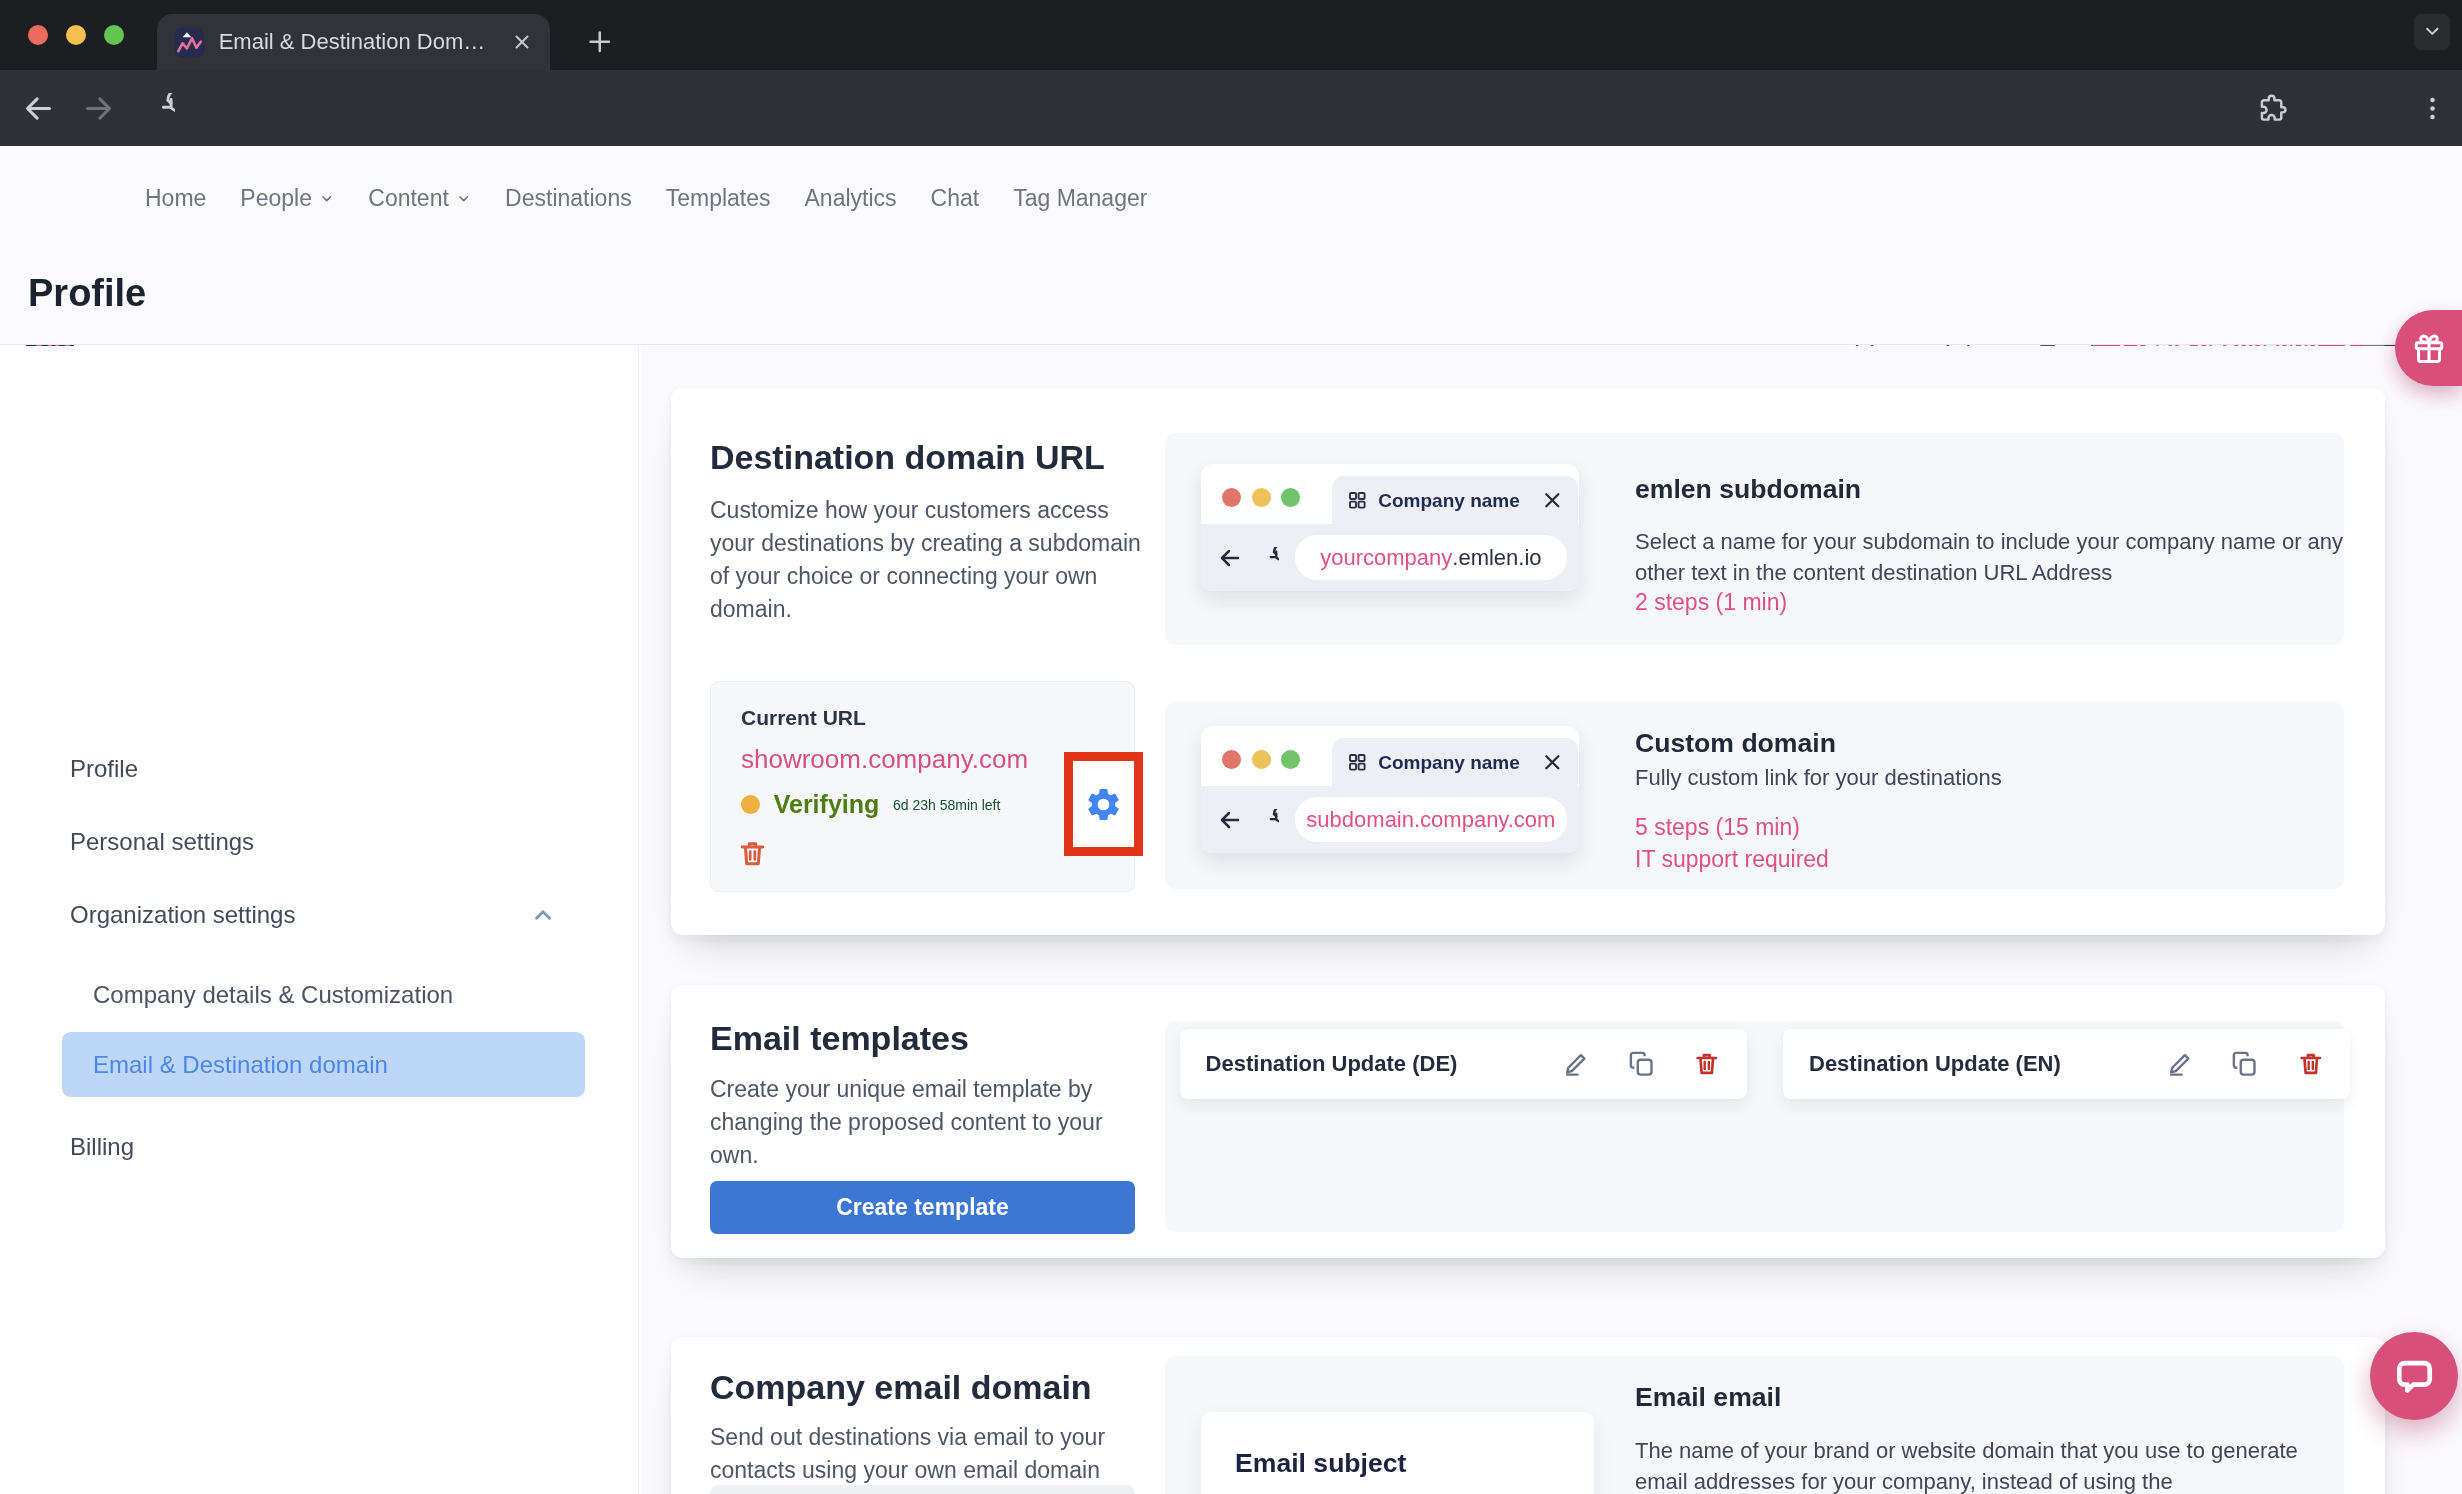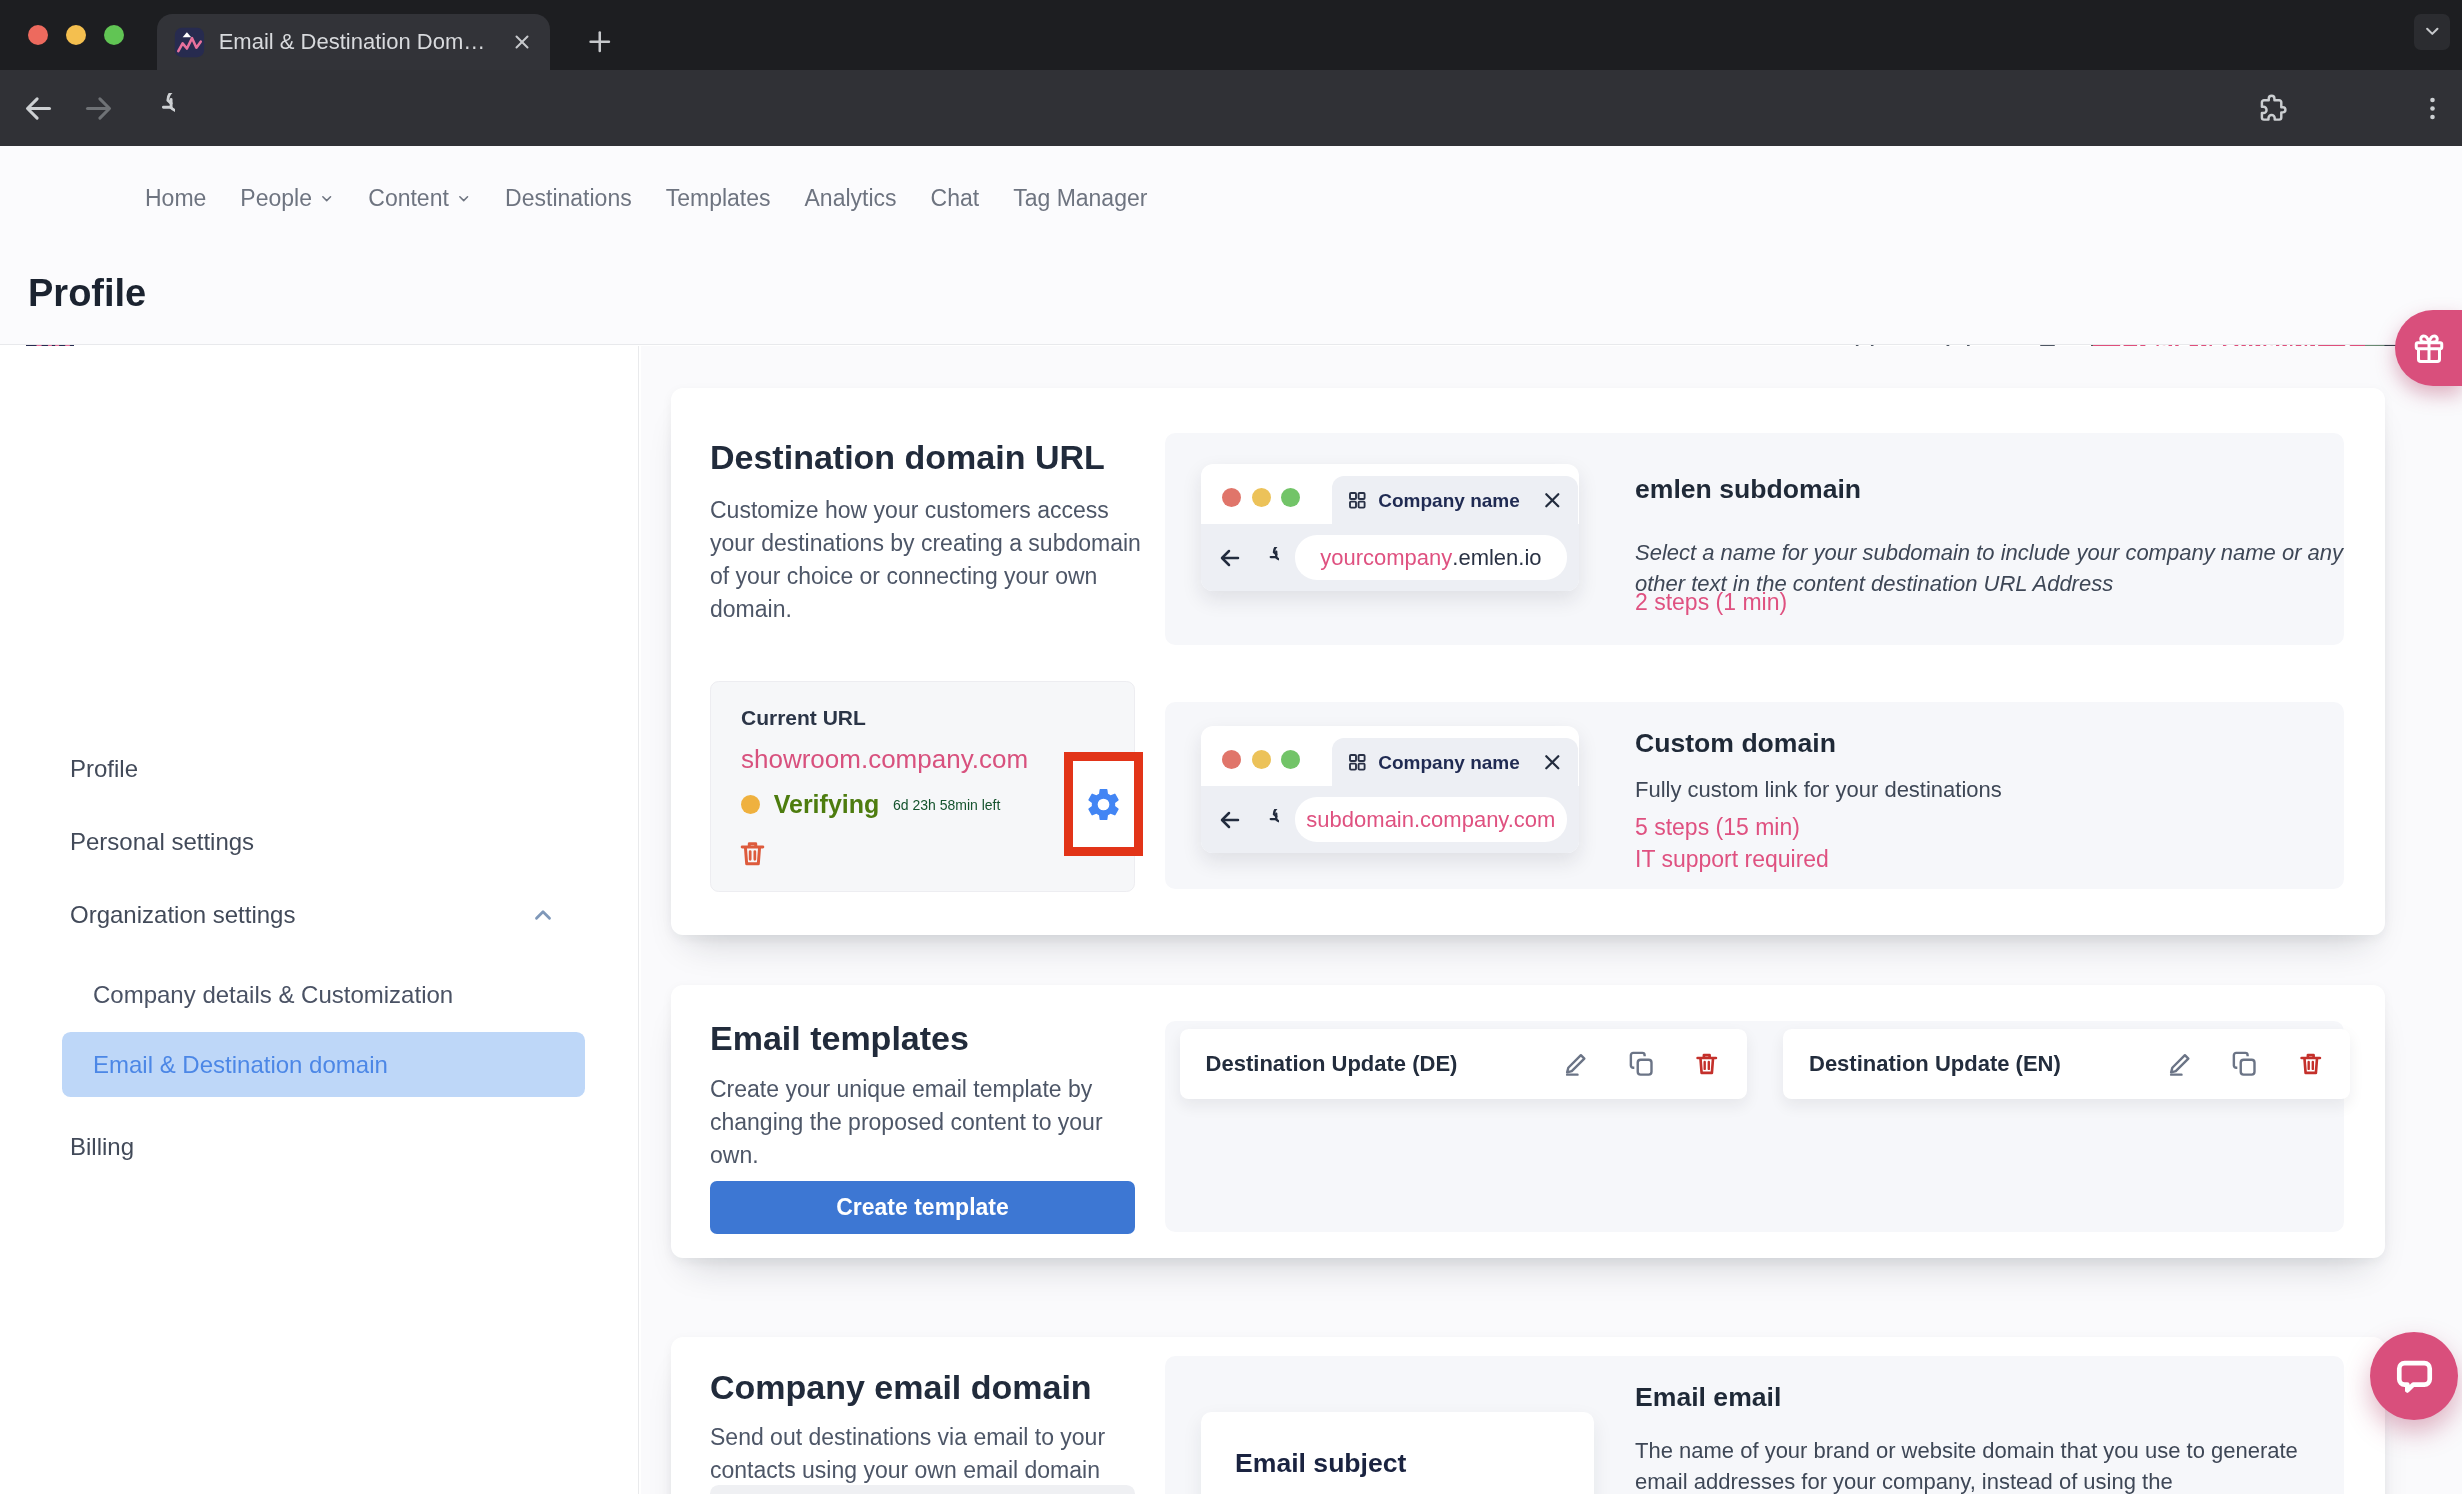--- a/index.html
+++ b/index.html
@@ -368,21 +368,21 @@
             <path d="M21 5v6h-6" fill="none" stroke="currentColor" stroke-width="2.5" stroke-linecap="round" stroke-linejoin="round"></path>
             <path d="M20.5 11a8.5 8.5 0 1 0-2-5.3L21 8" fill="none" stroke="currentColor" stroke-width="2.5" stroke-linecap="round"></path>
           </svg>
           <span class="bm-pill">
             <span class="pink">yourcompany</span>
               <span class="dark-url">.emlen.io</span>
           </span>
         </div>
       </div>
       <div class="opt-title" style="top:41px;">emlen subdomain</div>
-      <div class="opt-desc" style="top:104px; width:712px;font-style:italic;">Select a name for your subdomain to include your company name or any other text in the content destination URL Address</div>
+      <div class="opt-desc" style="top:93px; width:712px;">Select a name for your subdomain to include your company name or any other text in the content destination URL Address</div>
       <div class="opt-steps" style="top:156px;">2 steps (1 min)</div>
     </div>
 
     <div class="option-card" style="top:314px; height:187px;">
       <div class="bmock" style="top:24px;">
         <span class="bm-dot" style="left:21.4px; background:#e0756a;"></span>
         <span class="bm-dot" style="left:51px; background:#ecc259;"></span>
         <span class="bm-dot" style="left:80px; background:#72c468;"></span>
         <div class="bm-tab">
           <svg width="20.6" height="20.6" viewBox="0 0 24 24" style="color:#283046;">
@@ -405,21 +405,21 @@
           <svg width="22" height="22" viewBox="0 0 24 24">
             <path d="M21 5v6h-6" fill="none" stroke="currentColor" stroke-width="2.5" stroke-linecap="round" stroke-linejoin="round"></path>
             <path d="M20.5 11a8.5 8.5 0 1 0-2-5.3L21 8" fill="none" stroke="currentColor" stroke-width="2.5" stroke-linecap="round"></path>
           </svg>
           <span class="bm-pill">
             <span class="pink">subdomain.company.com</span>
           </span>
         </div>
       </div>
       <div class="opt-title" style="top:26px;">Custom domain</div>
-      <div class="opt-desc" style="top:72px; width:712px;">Fully custom link for your destinations</div>
+      <div class="opt-desc" style="top:60px; width:712px;">Fully custom link for your destinations</div>
       <div class="opt-steps" style="top:112px;">5 steps (15 min)</div>
       <div class="opt-steps" style="top:144px;">IT support required</div>
     </div>
   </section>
 
   <div class="gear-annot">
     <svg width="39" height="39" viewBox="0 0 24 24" style="cursor:pointer;">
       <path fill="#4285f4" d="M19.14 12.94c.04-.3.06-.61.06-.94 0-.32-.02-.64-.07-.94l2.03-1.58a.49.49 0 0 0 .12-.61l-1.92-3.32a.49.49 0 0 0-.59-.22l-2.39.96c-.5-.38-1.03-.7-1.62-.94l-.36-2.54a.48.48 0 0 0-.48-.41h-3.84a.48.48 0 0 0-.47.41l-.36 2.54c-.59.24-1.13.57-1.62.94l-2.39-.96a.49.49 0 0 0-.59.22L2.74 8.87a.49.49 0 0 0 .12.61l2.03 1.58c-.05.3-.09.63-.09.94s.02.64.07.94l-2.03 1.58a.49.49 0 0 0-.12.61l1.92 3.32c.12.22.37.29.59.22l2.39-.96c.5.38 1.03.7 1.62.94l.36 2.54c.05.24.24.41.48.41h3.84c.24 0 .44-.17.47-.41l.36-2.54c.59-.24 1.13-.56 1.62-.94l2.39.96c.22.08.47 0 .59-.22l1.92-3.32a.49.49 0 0 0-.12-.61l-2.01-1.58zM12 15.6a3.6 3.6 0 1 1 0-7.2 3.6 3.6 0 0 1 0 7.2z"></path>
     </svg>
   </div>

